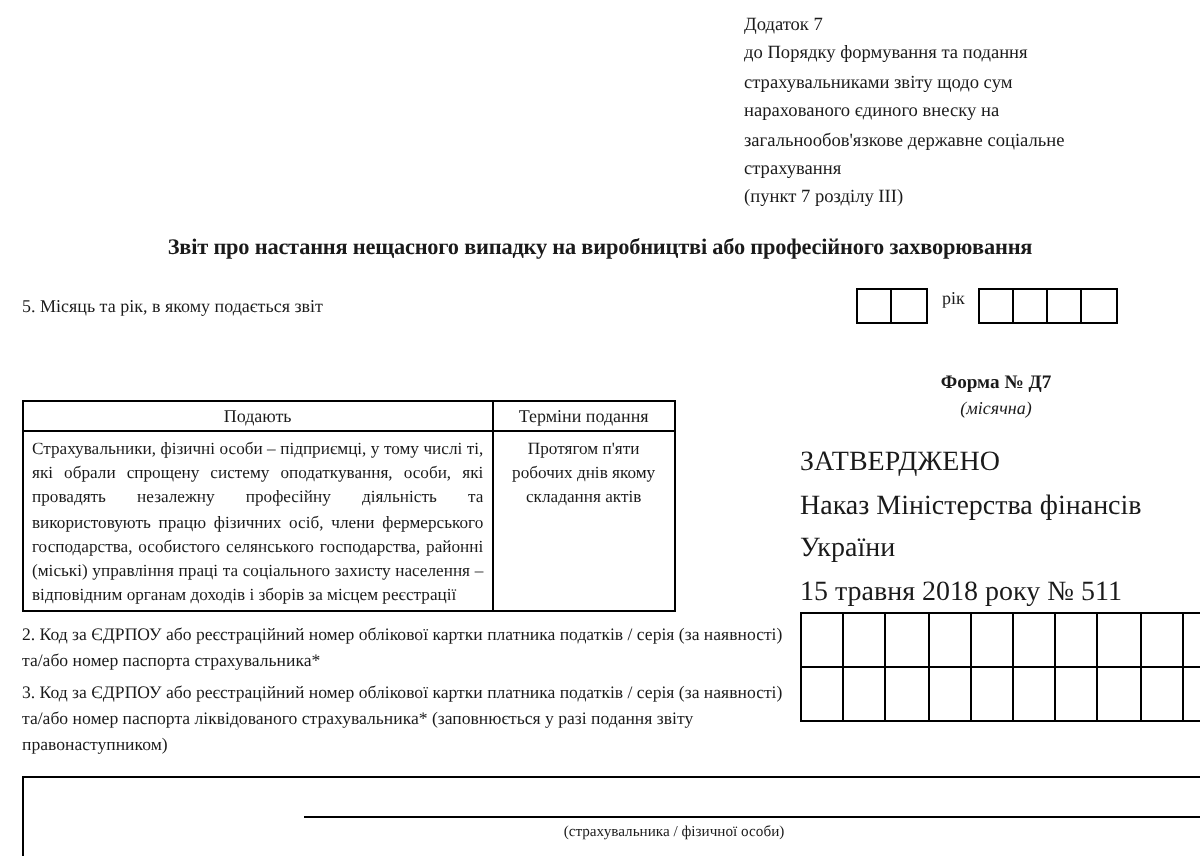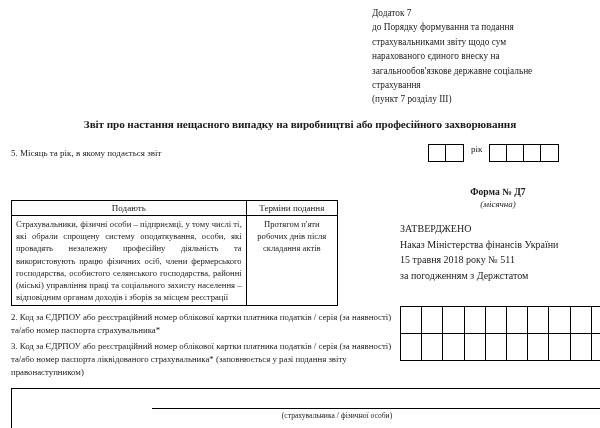--- a/index.html
+++ b/index.html
@@ -131,21 +131,21 @@
     width: 196px;
     text-align: center;
     font-size: 9px;
     font-style: italic;
   }
   .approve-block {
     position: absolute;
     left: 400px;
     top: 221px;
     width: 200px;
-    font-size: 10px;
+    font-size: 14px;
     line-height: 1.55;
   }
 
   
   .sec-text {
     position: absolute;
     left: 11px;
     font-size: 8.8px;
     line-height: 1.5;
     width: 392px;
@@ -237,21 +237,21 @@
   </div>
 
   <table class="submit-table">
     <tbody>
         <tr>
       <th class="col-who">Подають</th>
       <th class="col-term">Терміни подання</th>
     </tr>
     <tr>
       <td class="who-text">Страхувальники, фізичні особи – підприємці, у тому числі ті, які обрали спрощену систему оподаткування, особи, які провадять незалежну професійну діяльність та використовують працю фізичних осіб, члени фермерського господарства, особистого селянського господарства, районні (міські) управління праці та соціального захисту населення – відповідним органам доходів і зборів за місцем реєстрації</td>
-      <td class="term-text">Протягом п'яти робочих днів після складання актів</td>
+      <td class="term-text">Протягом п'яти робочих днів якому складання актів</td>
     </tr>
   </tbody>
     </table>
 
   <div class="form-no">Форма № Д7</div>
   <div class="form-periodicity">(місячна)</div>
 
   <div class="approve-block">
     <div>ЗАТВЕРДЖЕНО</div>
     <div>Наказ Міністерства фінансів України</div>

